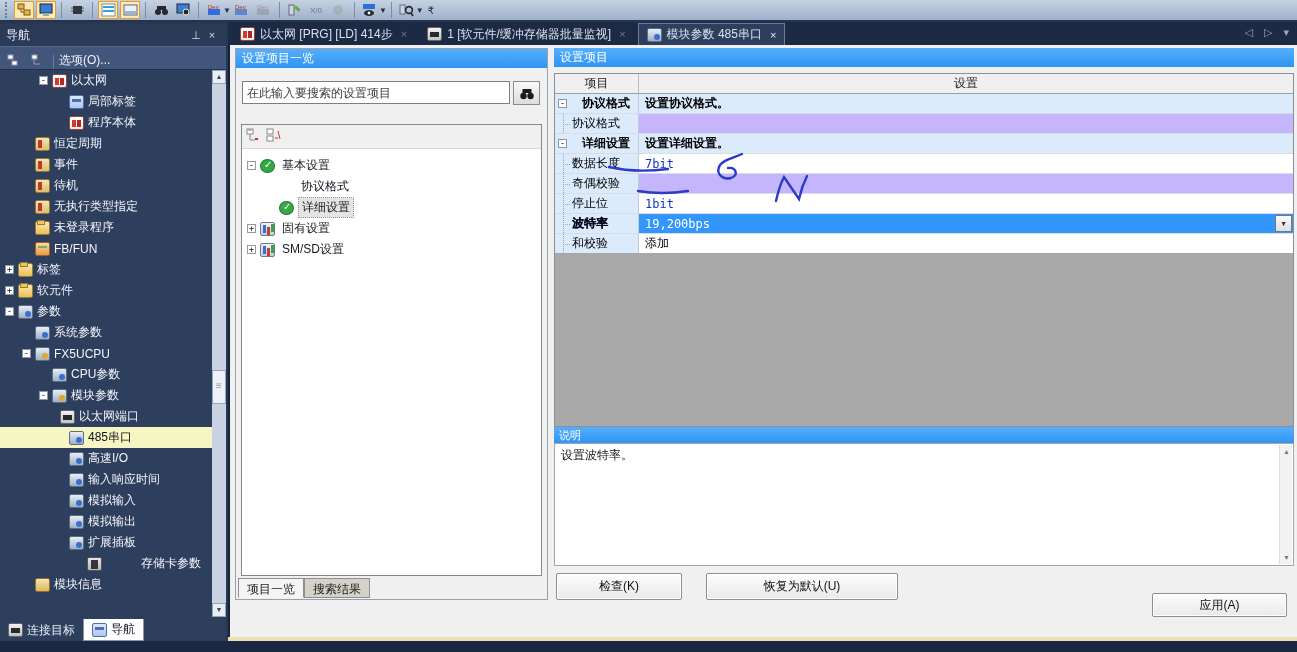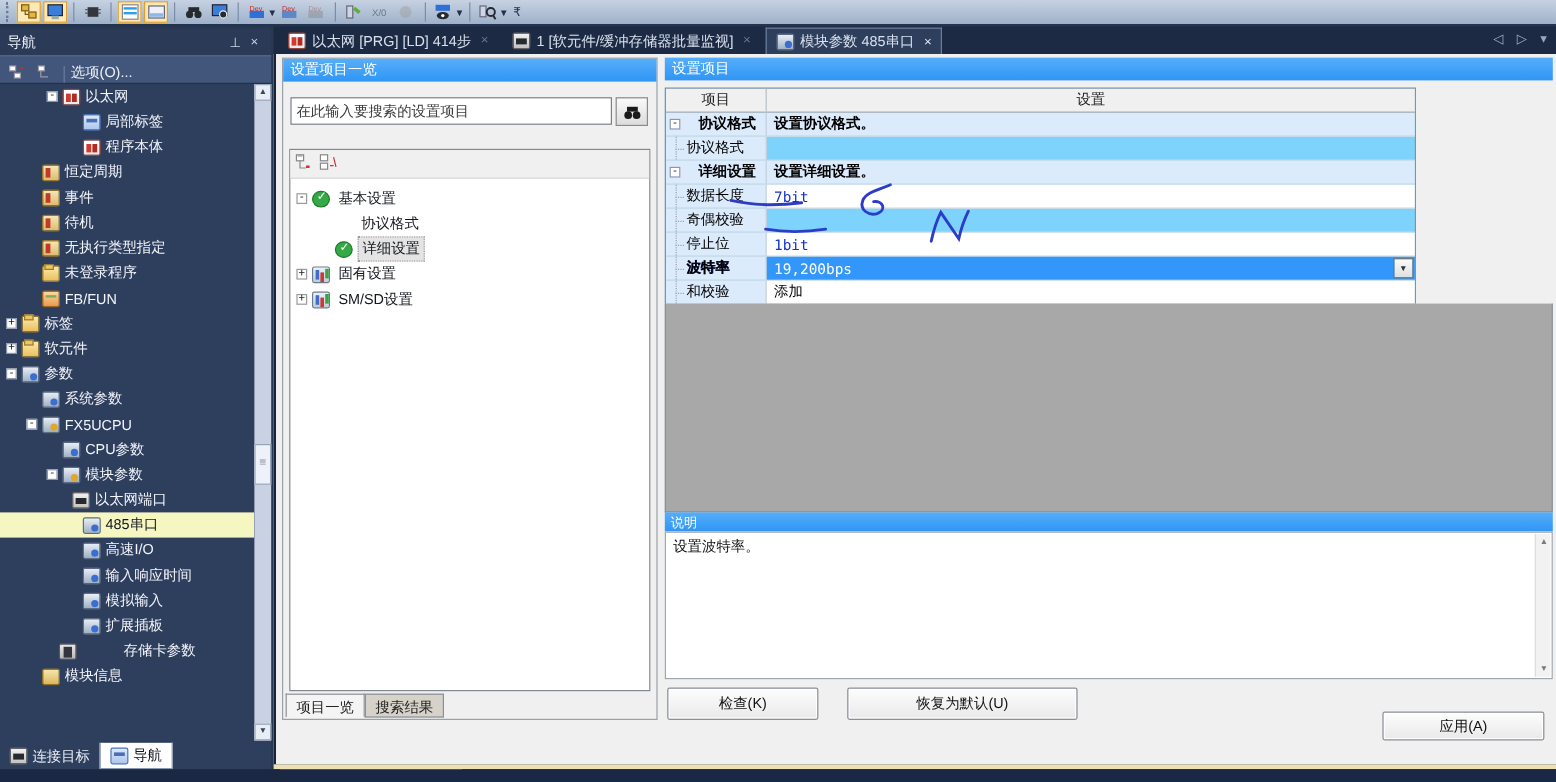--- a/index.html
+++ b/index.html
@@ -100,21 +100,21 @@
   .litem { height:21px; display:flex; align-items:center; color:#14181f; white-space:nowrap; }
   .litem .ebox { border-color:#9a9a9a; }
   .llbl { margin-left:4px; padding:1px 3px; }
   .litem.lsel .llbl { background:#e4e4e4; border:1px dotted #9a9a9a; }
   .listtabs { position:absolute; left:2px; top:529px; display:flex; }
   .ltab { height:20px; padding:2px 8px; border:1px solid #8a8f98; background:#d6d2ca; color:#222; }
   .ltab.active { background:#f4f4f4; border-bottom:1px solid #f4f4f4; }
 
   
   .setpanel { position:absolute; left:324px; top:3px; width:740px; height:560px; }
-  .settable { position:absolute; left:0; top:25px; width:626px; height:180px; border:1px solid #8a9099; background:#7dd3fc; }
+  .settable { position:absolute; left:0; top:25px; width:740px; height:180px; border:1px solid #8a9099; background:#c4b5fd; }
   .throw { display:flex; height:20px; background:#f0f0f0; border-bottom:1px solid #9aa0a8; }
   .thcell { display:flex; align-items:center; justify-content:center; color:#222; }
   .thcell.c1 { width:84px; border-right:1px solid #b8bec6; }
   .thcell.c2 { flex:1; }
   .srow { display:flex; height:20px; border-bottom:1px solid #d8dde4; }
   .scell-item { width:84px; position:relative; background:#dcebfc; border-right:1px solid #c2cbd6; display:flex; align-items:center; }
   .scell-val { flex:1; position:relative; background:#fff; display:flex; align-items:center; padding-left:6px;
     font-family:"DejaVu Sans Mono","Liberation Mono",monospace; font-size:12px; color:#000; }
   .srow.sgroup .scell-val { background:#dcebfc; font-weight:bold; font-family:"Liberation Sans",sans-serif; }
   .slbl { margin-left:17px; }
@@ -412,23 +412,28 @@
           <span class="nlbl">输入响应时间</span>
         </div>
         <div class="nitem" style="padding-left: 55px;">
           <span class="espace"></span>
           <span class="ico i-param"></span>
           <span class="nlbl">模拟输入</span>
         </div>
         <div class="nitem" style="padding-left: 55px;">
           <span class="espace"></span>
           <span class="ico i-param"></span>
+          <span class="nlbl">模拟输出</span>
+        </div>
+        <div class="nitem" style="padding-left: 55px;">
+          <span class="espace"></span>
+          <span class="ico i-param"></span>
           <span class="nlbl">扩展插板</span>
         </div>
-        <div class="nitem" style=" gap: 35px;">
+        <div class="nitem" style="padding-left: 38px; gap: 35px;">
           <span class="espace"></span>
           <span class="ico i-card"></span>
           <span class="nlbl">存储卡参数</span>
         </div>
         <div class="nitem" style="padding-left: 21px;">
           <span class="espace"></span>
           <span class="ico i-info"></span>
           <span class="nlbl">模块信息</span>
         </div>
       </div>

